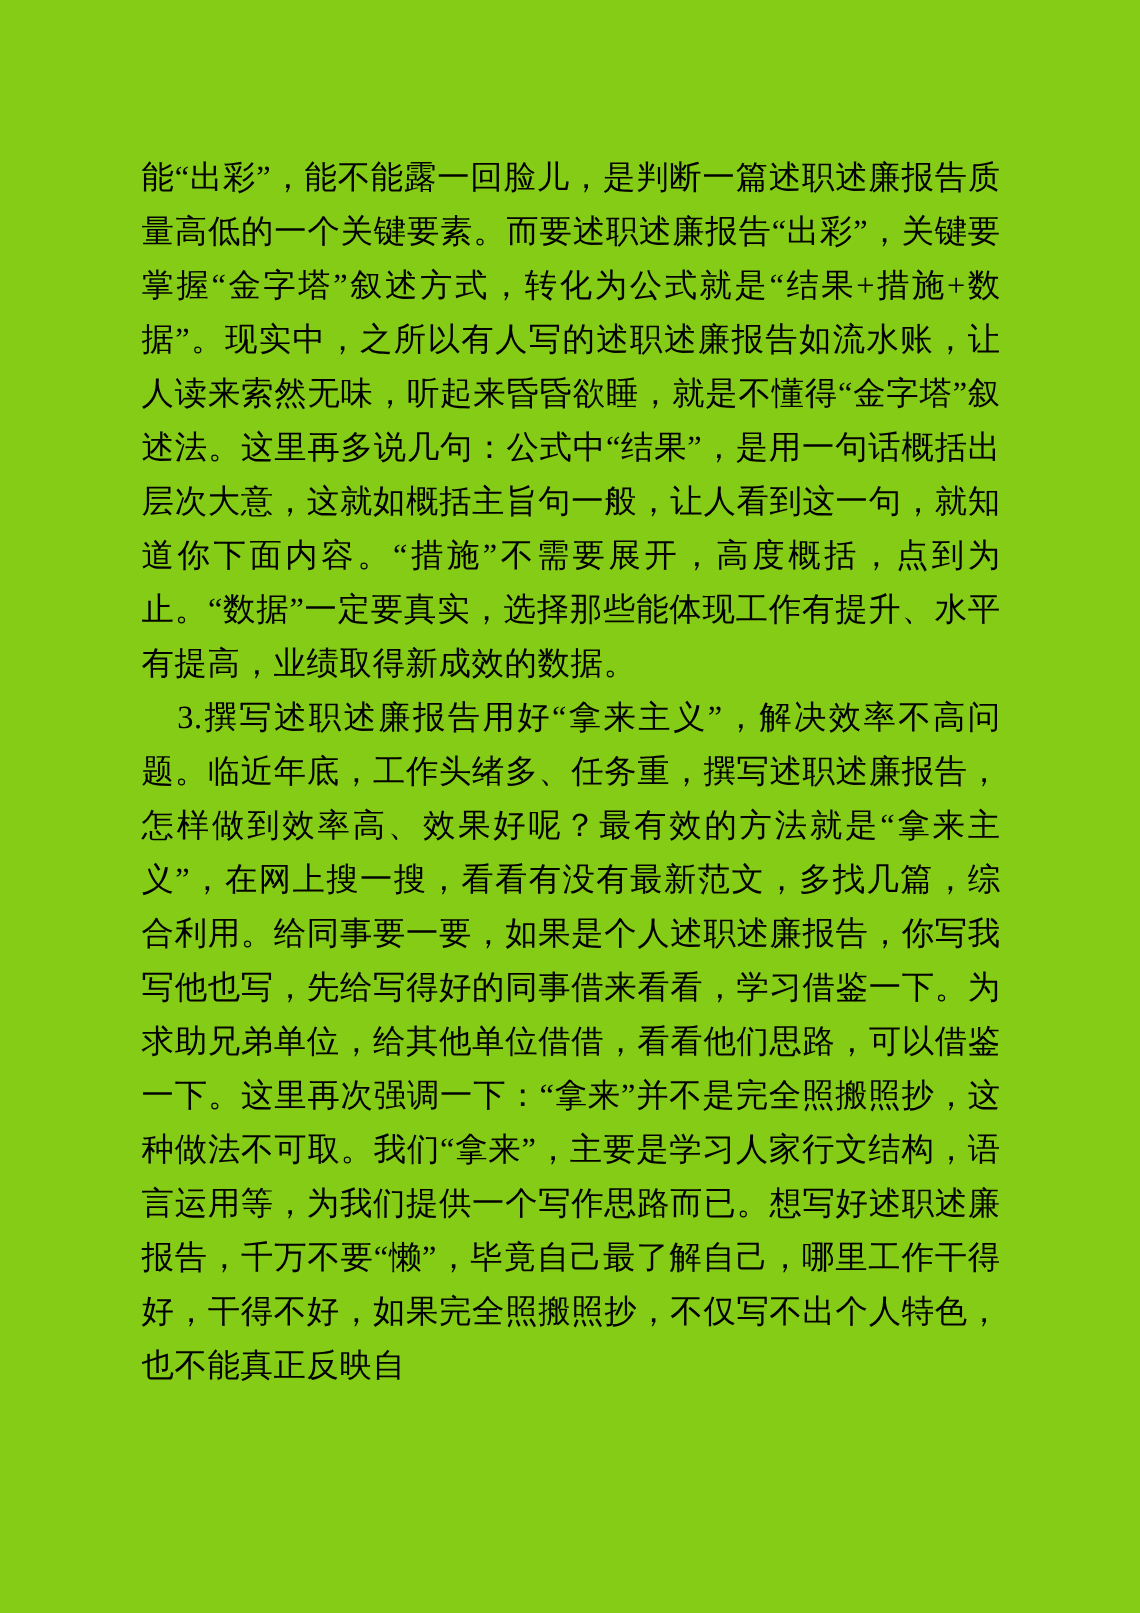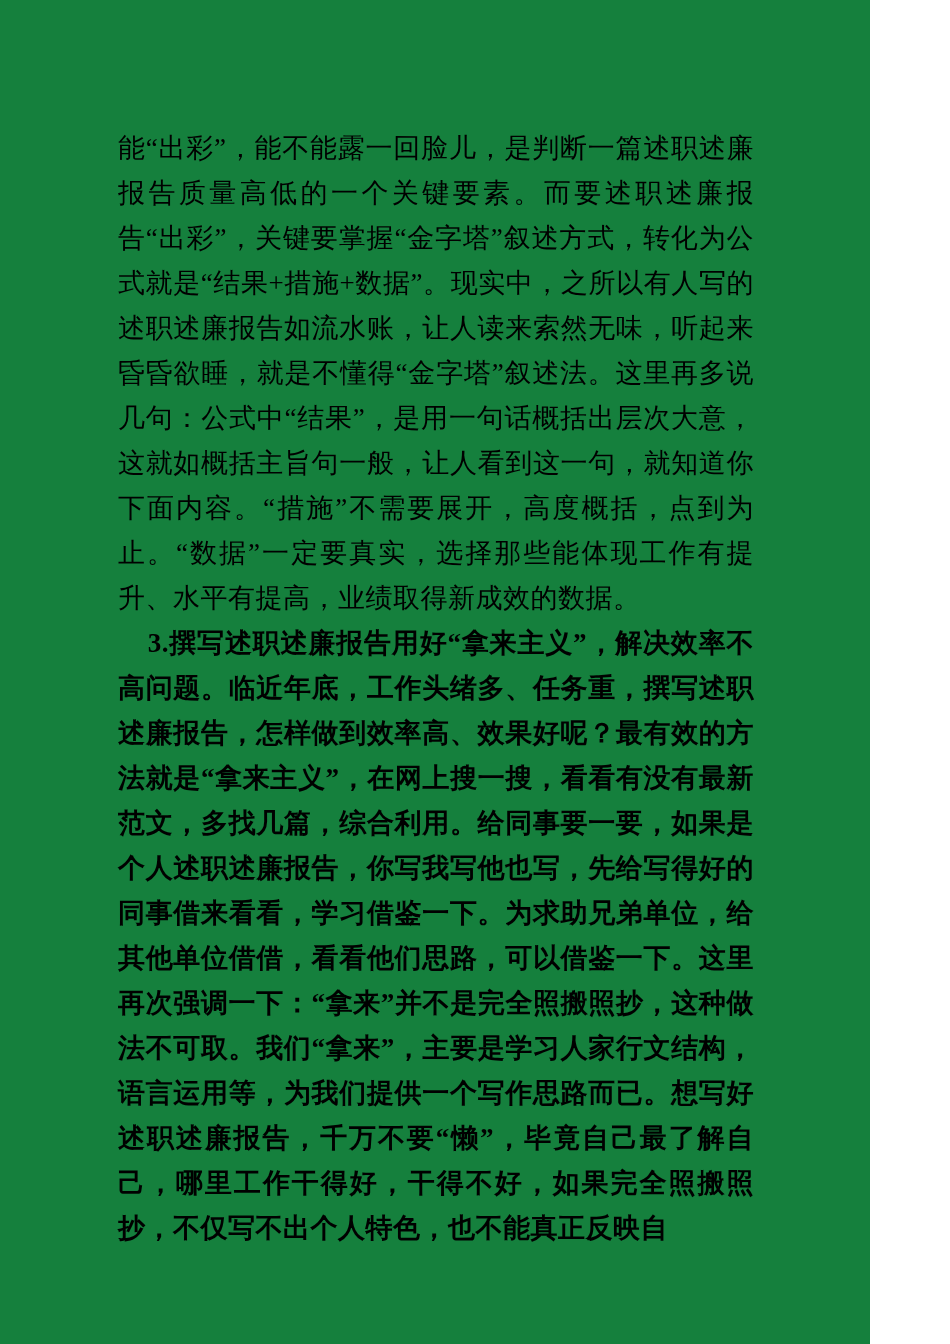--- a/index.html
+++ b/index.html
@@ -6,44 +6,43 @@
     margin: 0;
     padding: 0;
   }
   body {
     width: 950px;
     height: 1344px;
     background: #ffffff;
     overflow: hidden;
   }
   .page {
-    width: 870px;
+    width: 950px;
     height: 1344px;
     box-sizing: border-box;
-    background: #15803d;
+    background: #84cc16;
     padding: 126px 116px 0 118px;
   }
   .text-block {
     width: 100%;
   }
   .para {
     margin: 0;
     padding: 0;
     font-family: "Liberation Serif", "DejaVu Serif", serif;
     font-size: 27px;
     line-height: 45px;
     color: #000000;
     text-align: justify;
     text-justify: inter-ideograph;
     word-break: break-all;
     letter-spacing: 0.5px;
   }
   .para-indent {
     text-indent: 1.1em;
-    font-weight: bold;
   }
 </style>
 </head>
 <body>
 
 <div class="page">
   <div class="text-block">
     <p class="para">能“出彩”，能不能露一回脸儿，是判断一篇述职述廉报告质量高低的一个关键要素。而要述职述廉报告“出彩”，关键要掌握“金字塔”叙述方式，转化为公式就是“结果+措施+数据”。现实中，之所以有人写的述职述廉报告如流水账，让人读来索然无味，听起来昏昏欲睡，就是不懂得“金字塔”叙述法。这里再多说几句：公式中“结果”，是用一句话概括出层次大意，这就如概括主旨句一般，让人看到这一句，就知道你下面内容。“措施”不需要展开，高度概括，点到为止。“数据”一定要真实，选择那些能体现工作有提升、水平有提高，业绩取得新成效的数据。</p>
     <p class="para para-indent">3.撰写述职述廉报告用好“拿来主义”，解决效率不高问题。临近年底，工作头绪多、任务重，撰写述职述廉报告，怎样做到效率高、效果好呢？最有效的方法就是“拿来主义”，在网上搜一搜，看看有没有最新范文，多找几篇，综合利用。给同事要一要，如果是个人述职述廉报告，你写我写他也写，先给写得好的同事借来看看，学习借鉴一下。为求助兄弟单位，给其他单位借借，看看他们思路，可以借鉴一下。这里再次强调一下：“拿来”并不是完全照搬照抄，这种做法不可取。我们“拿来”，主要是学习人家行文结构，语言运用等，为我们提供一个写作思路而已。想写好述职述廉报告，千万不要“懒”，毕竟自己最了解自己，哪里工作干得好，干得不好，如果完全照搬照抄，不仅写不出个人特色，也不能真正反映自</p>
   </div>

